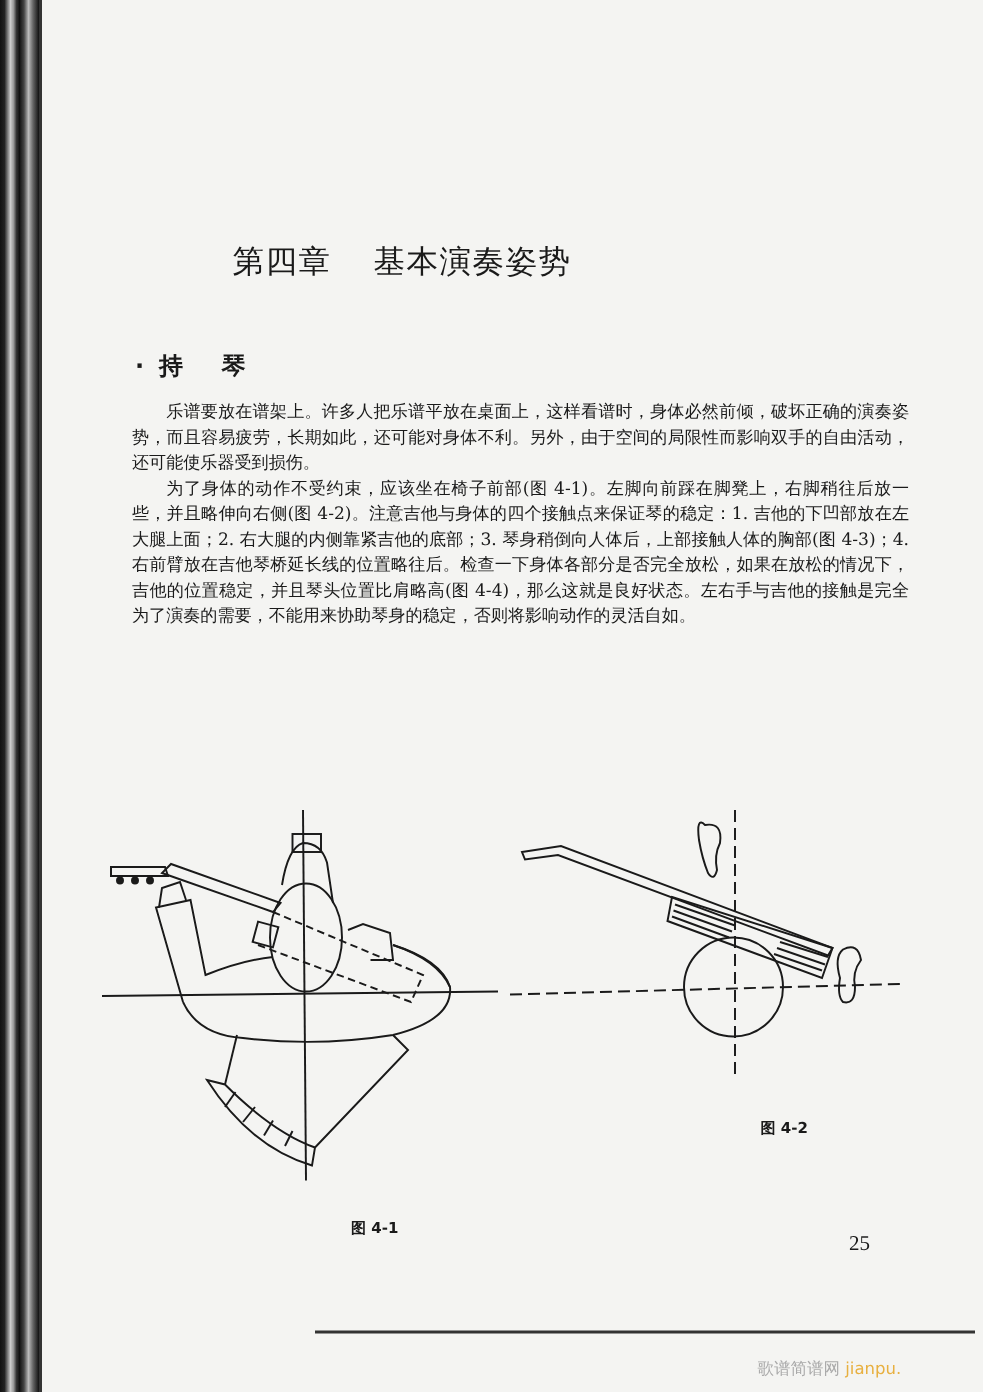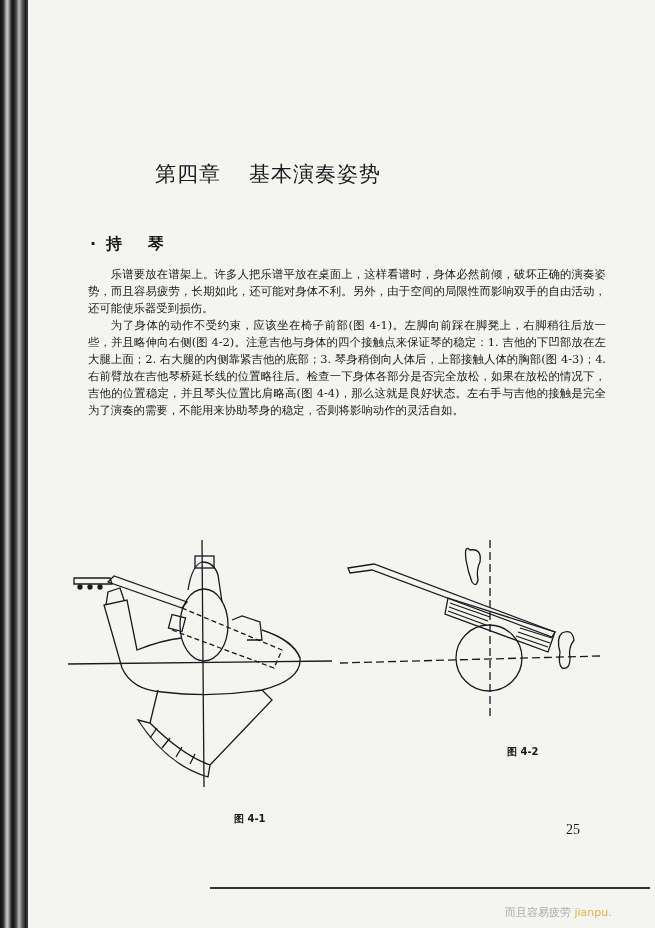--- a/index.html
+++ b/index.html
@@ -127,15 +127,15 @@
       <path d="M140 10 Q134 4 136 20 Q138 32 142 42 Q146 48 148 40 Q146 30 150 22 Q152 8 140 10 Z"></path>
       <path d="M232 93 Q226 98 230 112 Q228 124 232 128 Q240 130 240 118 Q238 108 244 100 Q242 88 232 93 Z"></path>
     </g>
   </svg>
 </div>
 <div class="fig-caption" style="left:478px; top:745px;padding-left:29px;">图 4-2</div>
 
 <div class="page-number">25</div>
 <div class="bottom-rule"></div>
 <div class="watermark">
-  <span>而且容易疲劳</span>
+  <span>歌谱简谱网</span>
   <span class="latin">jianpu.</span>
 </div>
 
 </body></html>

